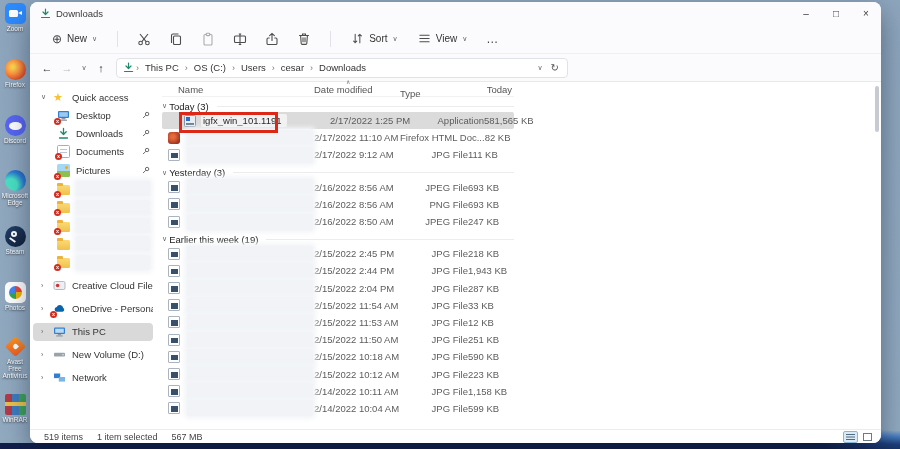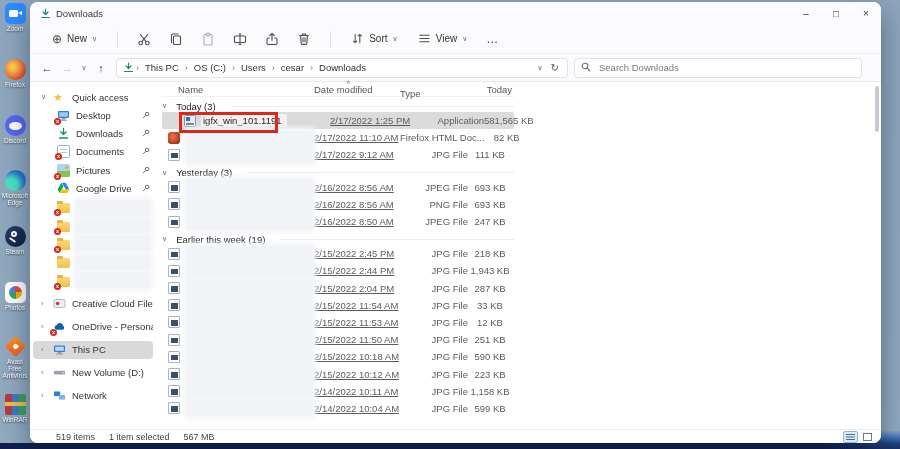--- a/index.html
+++ b/index.html
@@ -115,49 +115,49 @@
   .content { flex:1; position:relative; padding-left:6px; min-width:0; }
   .colheader { height:15px; display:flex; align-items:center; font-size:9.5px; color:#555;
     border-bottom:1px solid #f1f2f4; width:352px; }
   .ch { position:relative; }
   .ch-name { flex:0 0 152px; padding-left:16px; }
   .ch-date { flex:0 0 86px; }
   .ch-type { flex:0 0 68px;margin-top:8px; }
   .ch-size { flex:0 0 44px; text-align:right; }
   .sort-caret { position:absolute; top:-6px; left:32px; font-size:6px; color:#777; }
 
-  .grouphdr { height:12px; display:flex; align-items:center; gap:9px; font-size:9.5px; color:#222;
+  .grouphdr { height:12px; display:flex; align-items:center; gap:2px; font-size:9.5px; color:#222;
     width:352px; margin-top:3px; }
   .grouphdr .exp { font-size:7px; color:#666; }
   .grouphdr .gline { flex:1; height:1px; background:#ececee; margin-left:6px; }
 
   .row { height:17.2px; width:352px; display:flex; align-items:center; border-radius:2px; position:relative; }
   .row.sel { background:#dbdbdb;padding-left:16px; }
   .c { font-size:9.5px; color:#5c5c5c; white-space:nowrap; overflow:visible; }
   .c.name { flex:0 0 152px; display:flex; align-items:center; padding-left:6px; color:#1f1f1f; position:relative; }
-  .c.date { flex:0 0 86px;text-decoration:underline; }
+  .c.date { flex:0 0 86px; }
   .c.type { flex:0 0 68px;text-align:right; }
-  .c.size { flex:0 0 44px; text-align:center; }
+  .c.size { flex:0 0 44px; text-align:left; }
   .fic { width:12px; height:12px; flex:0 0 12px; margin-right:5px; position:relative; }
   .fic.app { background:#e8edf4; border:1px solid #8796a8; border-radius:1.5px; }
   .fic.app::before { content:""; position:absolute; left:1px; top:1px; width:4px; height:4px; background:#2d6cc4; }
   .fic.app::after { content:""; position:absolute; left:1px; bottom:1px; width:8px; height:2px; background:#6d7b8c; }
   .fic.ffx { background:radial-gradient(circle at 40% 40%, #e36a3a 20%, #8e2418 90%); border-radius:3px; }
   .fic.img { background:#fff; border:1px solid #aab4c0; border-radius:1px; }
   .fic.img::after { content:""; position:absolute; left:1.5px; top:3px; width:7px; height:5.5px; background:#39506b; }
   .fcensor { width:126px; margin-left:2px; height:16px; }
   .nametext { background:#f2f2f2; border-radius:2px; padding:1px 5px 1px 2px; font-size:9.5px; }
   .red-box { position:absolute; left:1px; top:-2.5px; width:99px; height:21px;
     border:3px solid #dd2817; z-index:3; pointer-events:none; }
 
   .vscroll { position:absolute; right:2px; top:4px; width:4px; height:46px; background:#c7cbd1; border-radius:2px; }
 
   
   .statusbar { height:14px; flex:0 0 14px; border-top:1px solid #ececee; display:flex; align-items:center;
-    font-size:9px; color:#444; padding:0 6px 0 26px; gap:14px; background:#fff; }
+    font-size:9px; color:#444; padding:0 6px 0 14px; gap:14px; background:#fff; }
   .sb-views { margin-left:auto; display:flex; gap:2px; }
   .sb-btn { width:15px; height:12px; display:flex; align-items:center; justify-content:center;
     border-radius:2px; border:1px solid transparent; }
   .sb-btn.on { background:#dceaf5; border-color:#8ab6d6; }
 </style>
 </head>
 <body>
 
 <div class="desktop">
   <div class="bstrip"></div>
@@ -321,27 +321,20 @@
         <span class="crumb">OS (C:)</span>
         <span class="crumb-sep">›</span>
         <span class="crumb">Users</span>
         <span class="crumb-sep">›</span>
         <span class="crumb">cesar</span>
         <span class="crumb-sep">›</span>
         <span class="crumb">Downloads</span>
         <span class="crumb-end"></span>
         <span class="tiny">∨</span>
         <span class="refresh">↻</span>
-      </div>
-      <div class="search-wrap">
-        <svg width="10" height="10" viewBox="0 0 10 10">
-          <circle cx="4" cy="4" r="2.8" stroke="#6b6f75" fill="none" stroke-width="1.1"></circle>
-          <path d="M6.2 6.2L9 9" stroke="#6b6f75" stroke-width="1.1"></path>
-        </svg>
-        <input class="search-input" readonly="" placeholder="Search Downloads" style="">
       </div>
     </div>
 
     <div class="main">
 
       <div class="sidebar">
         <div class="sitem">
           <span class="exp">∨</span>
           <span class="icw star">★</span>
           <span class="lab">Quick access</span>
@@ -386,35 +379,20 @@
                 <circle cx="5.6" cy="3" r="1.7"></circle>
                 <path d="M4.3 4.3L1.6 7"></path>
               </g>
             </svg>
         </div>
         <div class="sitem child">
           <span class="icw pictures">
             <span class="badge">x</span>
             </span>
           <span class="lab">Pictures</span>
-          <svg class="pin" width="9" height="9" viewBox="0 0 9 9">
-              <g stroke="#6a6a6a" fill="none" stroke-width="1">
-                <circle cx="5.6" cy="3" r="1.7"></circle>
-                <path d="M4.3 4.3L1.6 7"></path>
-              </g>
-            </svg>
-        </div>
-        <div class="sitem child">
-          <span class="icw">
-            <svg width="13" height="12" viewBox="0 0 13 12">
-                <polygon points="4.4,0.8 0.6,7.6 2.6,11 6.4,4.2" fill="#00ac47"></polygon>
-                <polygon points="4.9,0.8 8.6,0.8 12.4,7.6 8.7,7.6" fill="#2684fc"></polygon>
-                <polygon points="2.9,11 4.9,7.6 12.2,7.6 10.2,11" fill="#ffba00"></polygon>
-              </svg></span>
-          <span class="lab">Google Drive</span>
           <svg class="pin" width="9" height="9" viewBox="0 0 9 9">
               <g stroke="#6a6a6a" fill="none" stroke-width="1">
                 <circle cx="5.6" cy="3" r="1.7"></circle>
                 <path d="M4.3 4.3L1.6 7"></path>
               </g>
             </svg>
         </div>
 
         <div class="sitem child">
           <span class="icw folder">

